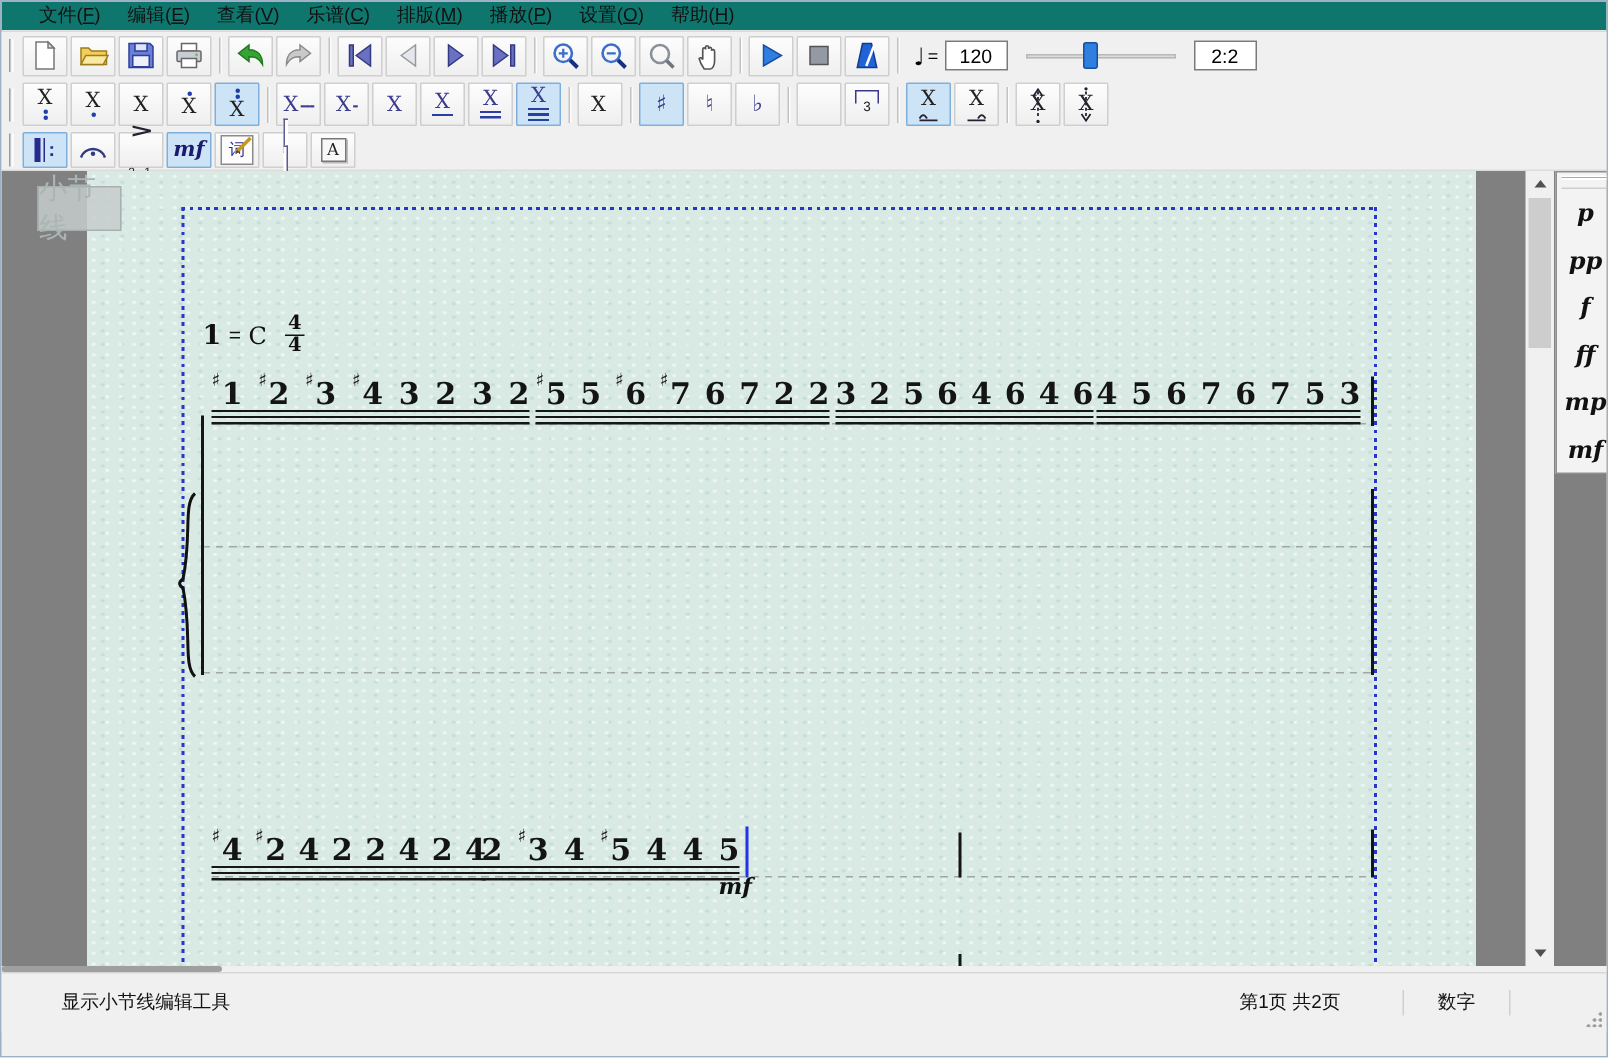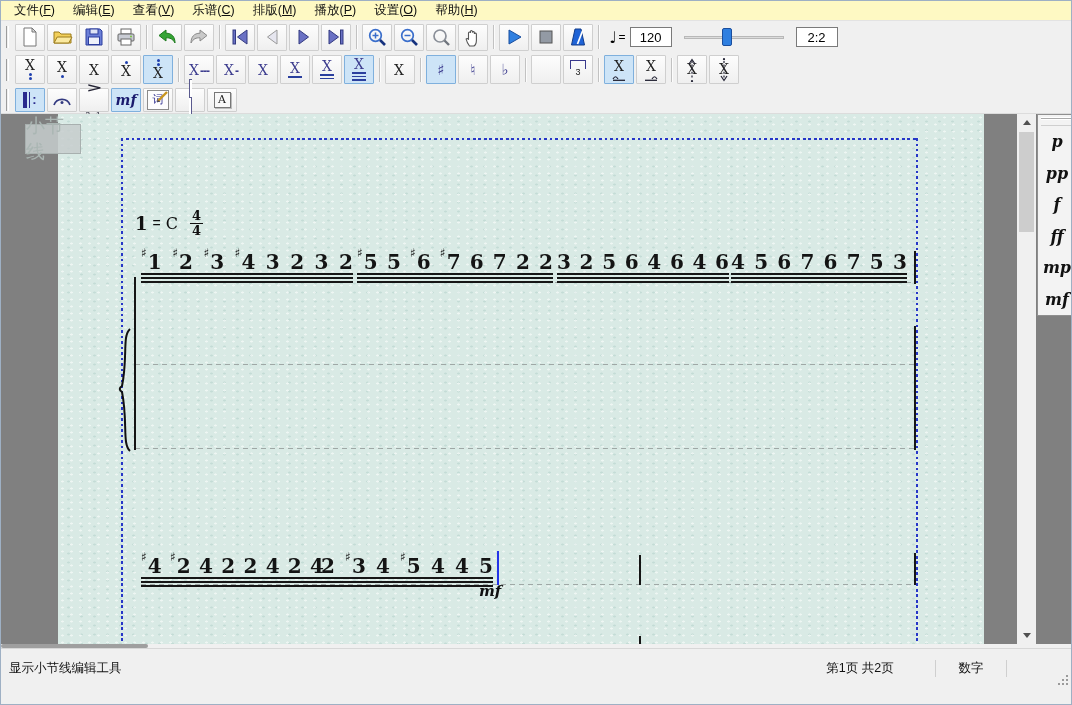--- a/index.html
+++ b/index.html
@@ -15,21 +15,21 @@
   .title { font-size:12px; color:#000; }
   .wctrl { margin-left:auto; display:flex; height:33px; }
   .wbtn { width:46px; height:33px; display:flex; align-items:center; justify-content:center; }
   .glyph-min { width:10px; height:1px; background:#000; display:block; }
   .glyph-max { width:9px; height:9px; border:1px solid #000; display:block; }
   .glyph-close { position:relative; width:11px; height:11px; display:block; }
   .glyph-close::before,.glyph-close::after { content:""; position:absolute; left:-1px; top:5px; width:13px; height:1px; background:#000; }
   .glyph-close::before { transform:rotate(45deg); } .glyph-close::after { transform:rotate(-45deg); }
 
   
-  .menubar { height:20px; background:#fef9c3; display:flex; align-items:center; padding-left:4px; border-bottom:1px solid #e3e3e3; }
+  .menubar { height:20px; background:#0f766e; display:flex; align-items:center; padding-left:16px; border-bottom:1px solid #e3e3e3; }
   .menu-item { font-size:12.5px; color:#111; padding:2px 9px; cursor:default; }
   .menu-item u { text-decoration:underline; }
 
   
   .tb { display:flex; align-items:center; background:#f0f0f0; padding:2px 2px; }
   #tb-main { height:32px; }
   #tb-notes { height:33px; }
   #tb-marks { height:28px; border-bottom:1px solid #dcdcdc; }
   .grip { width:3px; height:22px; border-left:1px solid #9c9c9c; border-right:1px solid #fff; margin:0 5px 0 3px; }
   .tsep { width:1px; height:24px; background:#c2c2c2; box-shadow:1px 0 0 #fcfcfc; margin:0 4px; }
@@ -137,21 +137,21 @@
   .palette { position:absolute; left:1036px; top:0; width:40px; height:202px; background:#f3f3f3; border:1px solid #8f8f8f; }
   .pal-head { height:9px; border-bottom:1px solid #cfcfcf; background:repeating-linear-gradient(to bottom,#fff 0 1px,#aaa 1px 2px,#fff 2px 3px,transparent 3px 9px); margin:2px 3px 0 3px; }
   .pal-item { height:31.5px; display:flex; align-items:center; justify-content:center;
               font-family:"DejaVu Serif",serif; font-style:italic; font-weight:700; font-size:16px; color:#111; }
 
   
   .hscroll { position:relative; width:1072px; height:4px; background:#f0f0f0; }
   .hthumb { position:absolute; left:0; top:0; width:147px; height:4px; background:#9f9f9f; border-radius:2px; }
 
   
-  .statusbar { height:40px; background:#f0f0f0; border-top:1px solid #d7d7d7; display:flex; align-items:center; font-size:12.5px; color:#111; }
+  .statusbar { height:40px; background:#f0f0f0; border-top:1px solid #d7d7d7; display:flex; align-items:center; font-size:12.5px; color:#111;padding-left:32px; }
   .sleft { padding-left:8px; }
   .sright { margin-left:auto; display:flex; align-items:center; height:100%; }
   .scell-page { width:150px; text-align:center; }
   .scell-mode { width:70px; text-align:center; }
   .ssep { width:1px; height:17px; background:#cfcfcf; }
   .scorner { width:64px; height:100%; position:relative; }
   .sgrip { position:absolute; right:3px; bottom:3px; width:12px; height:12px;
            background-image:radial-gradient(#9a9a9a 1px, transparent 1.3px); background-size:4px 4px; background-position:1px 1px;
            clip-path:polygon(100% 0, 100% 100%, 0 100%); }
 </style>

